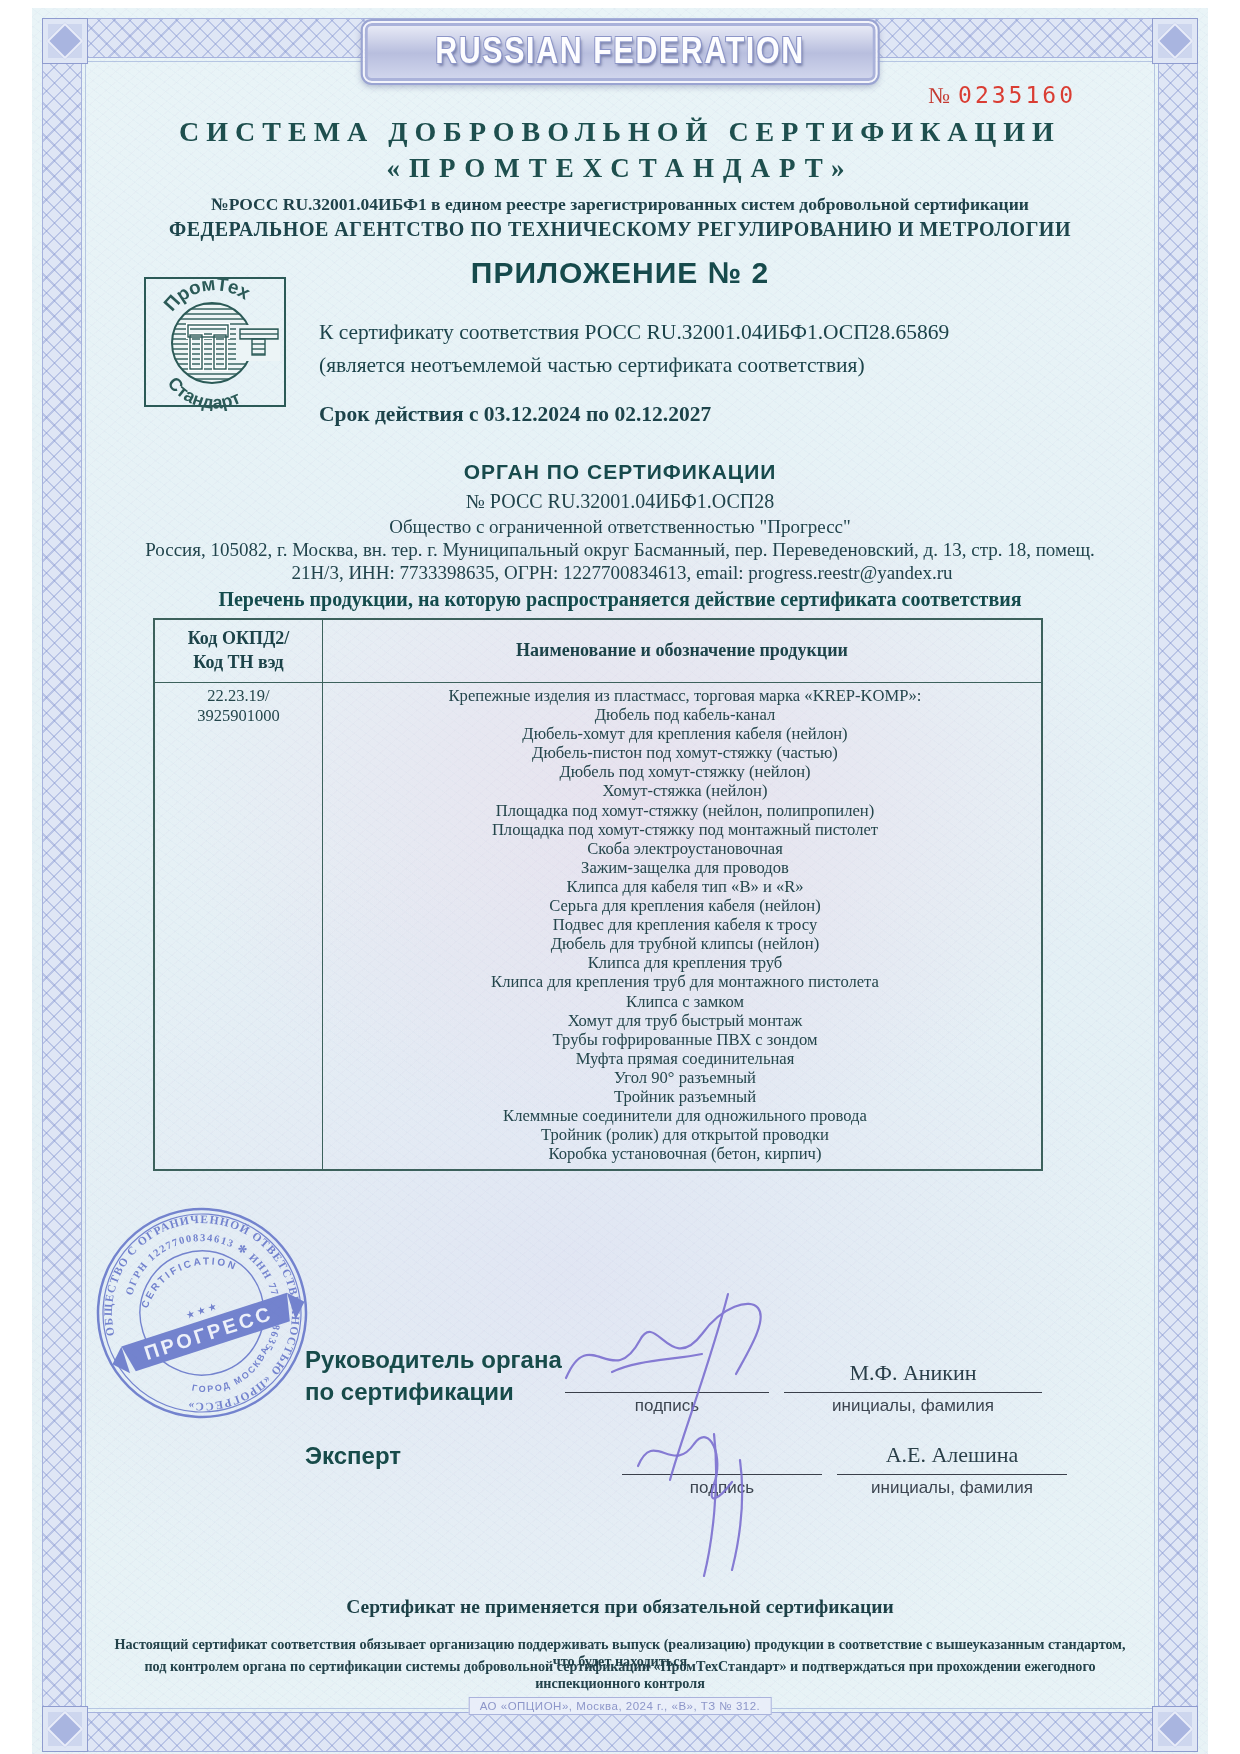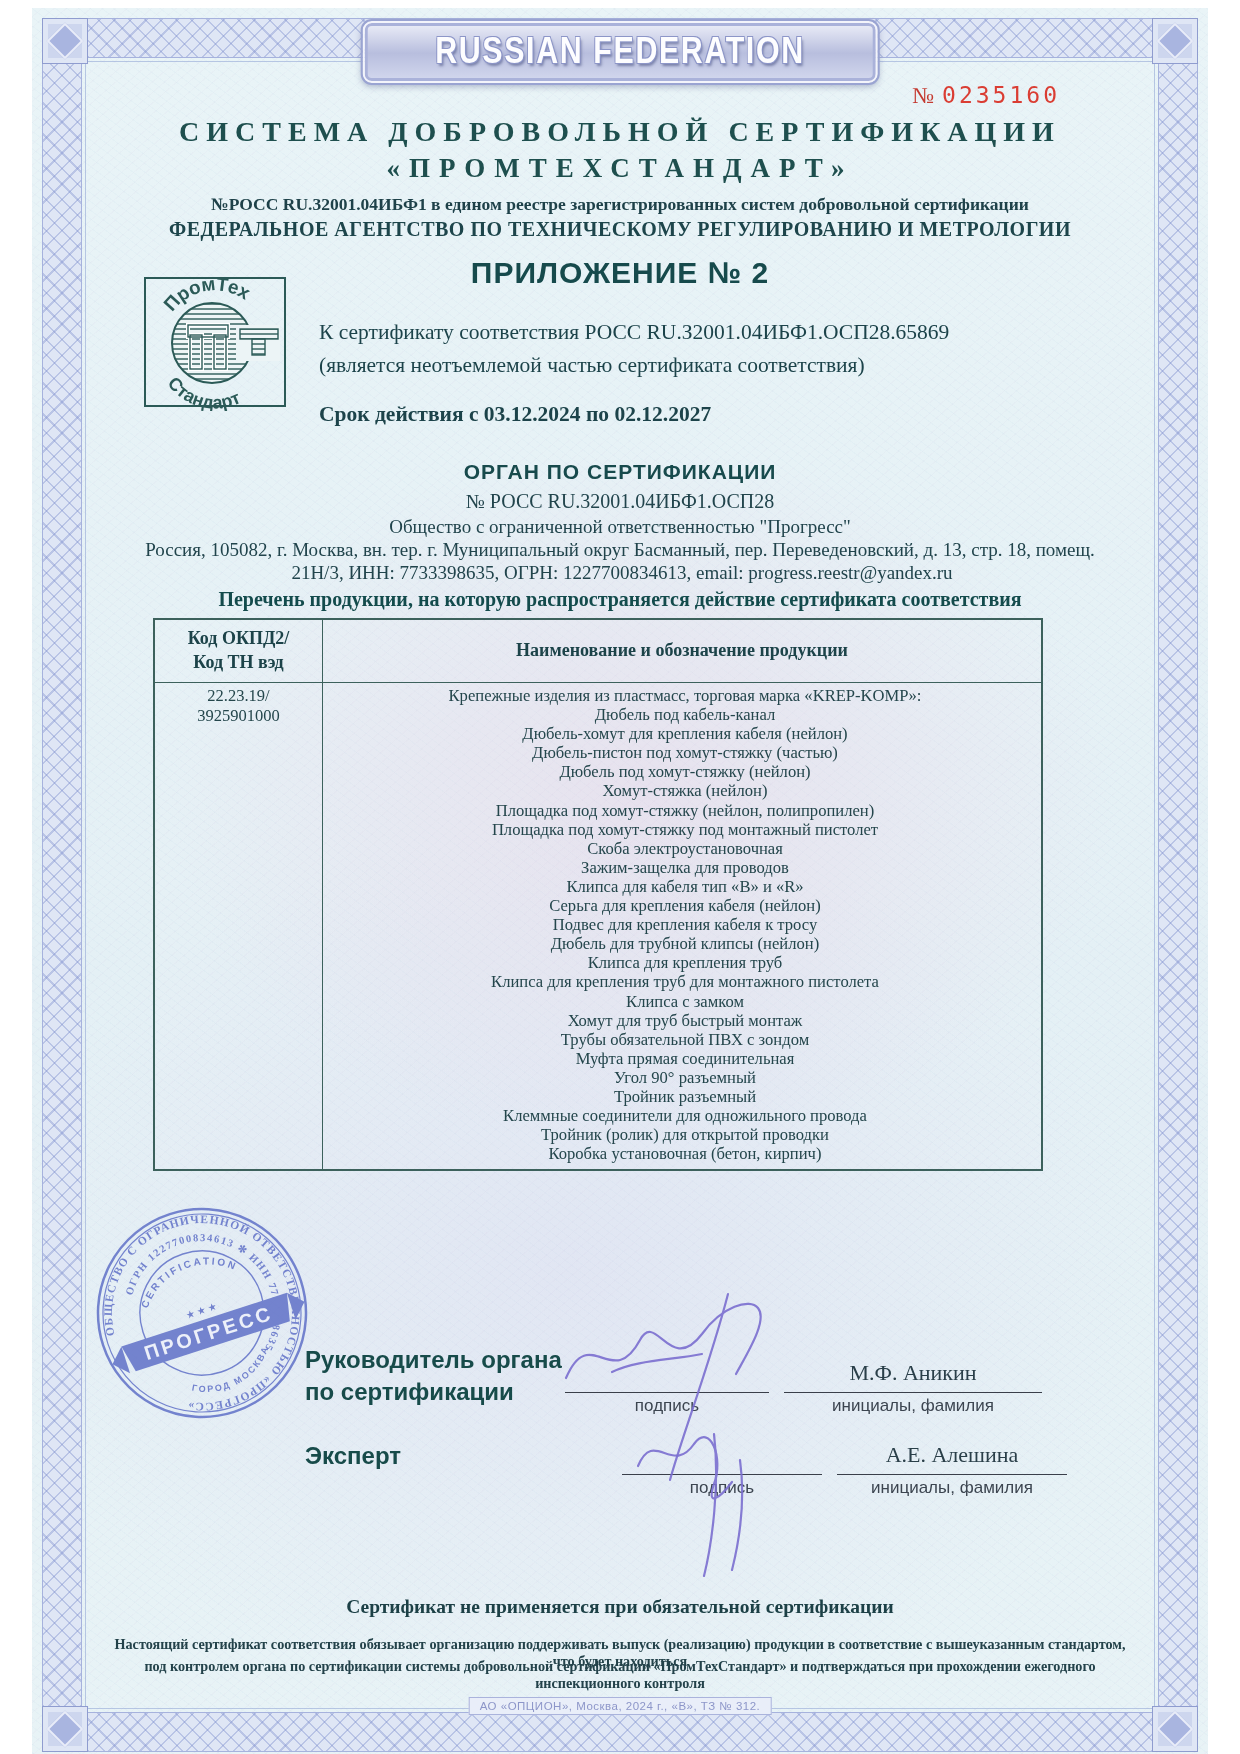--- a/index.html
+++ b/index.html
@@ -34,21 +34,21 @@
   .banner { position:absolute; z-index:3; top:13px; left:50%; transform:translateX(-50%);
     padding:7px 30px 9px; border-radius:9px;
     background:linear-gradient(180deg,#eceef8 0%, #b8bede 52%, #d3d8ee 100%);
     border:2px solid #f3f4fb; outline:2px solid #9aa4d2;
     box-shadow:0 3px 7px rgba(70,80,130,.45), inset 0 0 0 3px #aab2da; }
   .banner span { display:inline-block; transform:scaleX(.82); transform-origin:center;
     font-family:"Liberation Sans", sans-serif; font-weight:800; font-size:37px; letter-spacing:2px;
     color:#fdfdff;
     text-shadow:-1px -1px 0 #8d96c8, 1px -1px 0 #8d96c8, -1px 1px 0 #8d96c8, 1px 1px 0 #8d96c8, 2px 3px 3px rgba(60,70,120,.55); }
   
-  .cert-no { position:absolute; z-index:3; top:74px; right:148px;
+  .cert-no { position:absolute; z-index:3; top:74px; right:132px;
     font-family:"DejaVu Sans Mono", monospace; font-size:23px; letter-spacing:3px; color:#da3d33; }
   .cert-no .nsign { font-family:"Liberation Serif", serif; color:#c43a31; letter-spacing:0; margin-right:8px; }
   .c { text-align:center; }
   .sys1 { position:absolute; z-index:3; top:108px; left:0; right:0; font-weight:700; font-size:28px;
     letter-spacing:7px; color:#1e4f4e; }
   .sys2 { position:absolute; z-index:3; top:145px; left:0; right:0; font-weight:700; font-size:27px;
     letter-spacing:9px; color:#1e4f4e; }
   .reg  { position:absolute; z-index:3; top:186px; left:0; right:0; font-weight:700; font-size:17.5px; color:#1e4149; }
   .agency { position:absolute; z-index:3; top:210px; left:0; right:0; font-weight:700; font-size:20px;
     letter-spacing:.5px; color:#1d454b; }
@@ -194,21 +194,21 @@
         <div class="list-line">Скоба электроустановочная</div>
         <div class="list-line">Зажим-защелка для проводов</div>
         <div class="list-line">Клипса для кабеля тип «В» и «R»</div>
         <div class="list-line">Серьга для крепления кабеля (нейлон)</div>
         <div class="list-line">Подвес для крепления кабеля к тросу</div>
         <div class="list-line">Дюбель для трубной клипсы (нейлон)</div>
         <div class="list-line">Клипса для крепления труб</div>
         <div class="list-line">Клипса для крепления труб для монтажного пистолета</div>
         <div class="list-line">Клипса с замком</div>
         <div class="list-line">Хомут для труб быстрый монтаж</div>
-        <div class="list-line">Трубы обязательной ПВХ с зондом</div>
+        <div class="list-line">Трубы гофрированные ПВХ с зондом</div>
         <div class="list-line">Муфта прямая соединительная</div>
         <div class="list-line">Угол 90° разъемный</div>
         <div class="list-line">Тройник разъемный</div>
         <div class="list-line">Клеммные соединители для одножильного провода</div>
         <div class="list-line">Тройник (ролик) для открытой проводки</div>
         <div class="list-line">Коробка установочная (бетон, кирпич)</div>
       </div>
   </div>
 
   <div class="role" style="top:1336px;">

